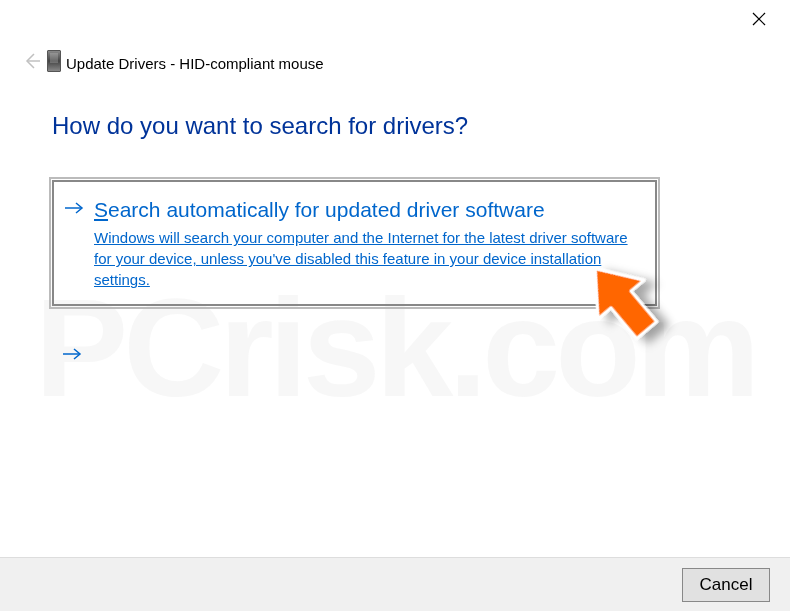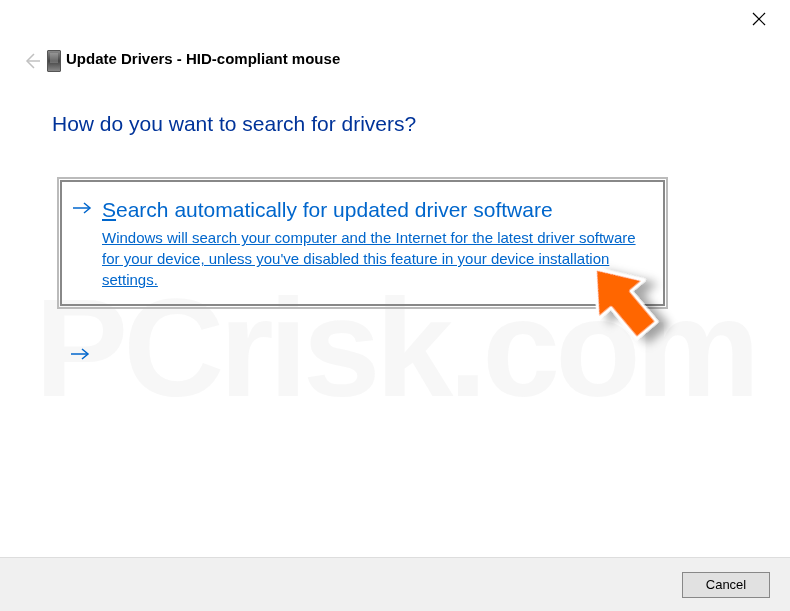--- a/index.html
+++ b/index.html
@@ -37,23 +37,22 @@
       height: 20px;
       cursor: pointer;
     }
     .close-x svg { width: 14px; height: 14px; }
     
     .header {
       position: absolute;
       top: 50px;
       left: 20px;
       display: flex;
-      align-items: flex-start;
+      align-items: flex-end;
       gap: 5px;
-      font-weight: bold;
     }
     .back-arrow {
       color: #c0c0c0;
     }
     .back-arrow svg { width: 22px; height: 22px; display: block; }
     
     .device-icon {
       width: 14px;
       height: 22px;
       background: linear-gradient(to bottom, #888 0%, #444 50%, #888 100%);
@@ -73,29 +72,29 @@
     
     .header-text {
       font-size: 15px;
       color: #000;
     }
     
     .main-question {
       position: absolute;
       top: 112px;
       left: 52px;
-      font-size: 21px;
+      font-size: 24px;
       font-weight: 400;
       color: #003399;
     }
     
     .options {
       position: absolute;
       top: 180px;
-      left: 60px;
+      left: 52px;
       width: 605px;
     }
     
     .option {
       padding: 14px 18px 14px 10px;
       cursor: pointer;
       display: flex;
       align-items: flex-start;
       gap: 10px;
       margin-bottom: 22px;
@@ -151,25 +150,25 @@
       height: 54px;
       border-top: 1px solid #ddd;
       background: #f0f0f0;
       display: flex;
       justify-content: flex-end;
       align-items: center;
       padding-right: 20px;
     }
     .cancel-btn {
       width: 88px;
-      height: 26px;
+      height: 34px;
       border: 1px solid #888;
       background: #e1e1e1;
       font-family: inherit;
-      font-size: 13px;
+      font-size: 17px;
       cursor: pointer;
     }
   </style>
 </head>
 <body>
 
 <div class="watermark">PCrisk.com</div>
 
 <div class="close-x">
   <svg viewBox="0 0 14 14">

